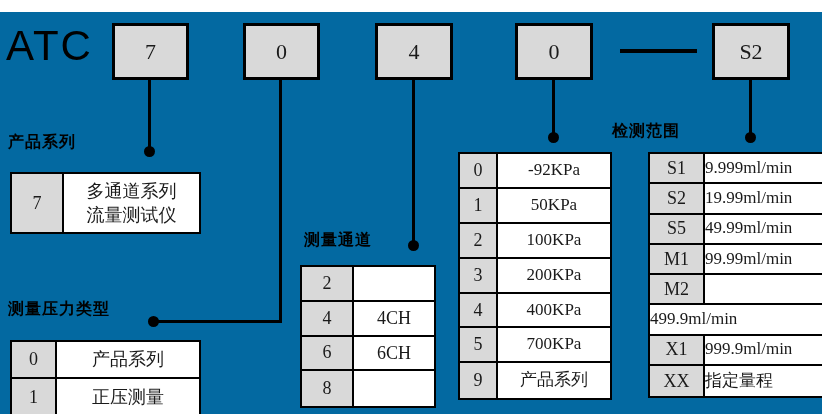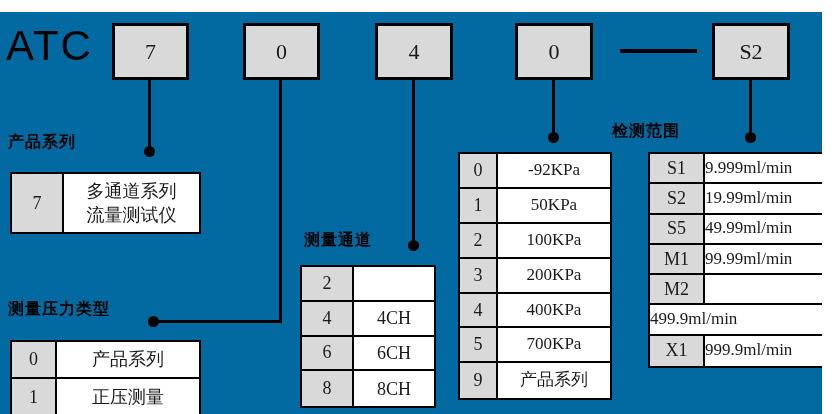--- a/index.html
+++ b/index.html
@@ -106,21 +106,20 @@
       <div class="trow">
         <div class="tkey">4</div>
         <div class="tval">4CH</div>
       </div>
       <div class="trow">
         <div class="tkey">6</div>
         <div class="tval">6CH</div>
       </div>
       <div class="trow">
         <div class="tkey">8</div>
-        <div class="tval">8CH</div>
       </div>
     </div>
 
   <div class="dtable t-regulation">
       <div class="trow">
         <div class="tkey">0</div>
         <div class="tval">-92KPa</div>
       </div>
       <div class="trow">
         <div class="tkey">1</div>
@@ -169,15 +168,19 @@
       <div class="trow">
         <div class="tkey">M2</div>
       </div>
       <div class="trow">
         <div class="tval">499.9ml/min</div>
       </div>
       <div class="trow">
         <div class="tkey">X1</div>
         <div class="tval">999.9ml/min</div>
       </div>
+      <div class="trow">
+        <div class="tkey">XX</div>
+        <div class="tval">指定量程</div>
+      </div>
     </div>
 
 </div>
 
 </body></html>

